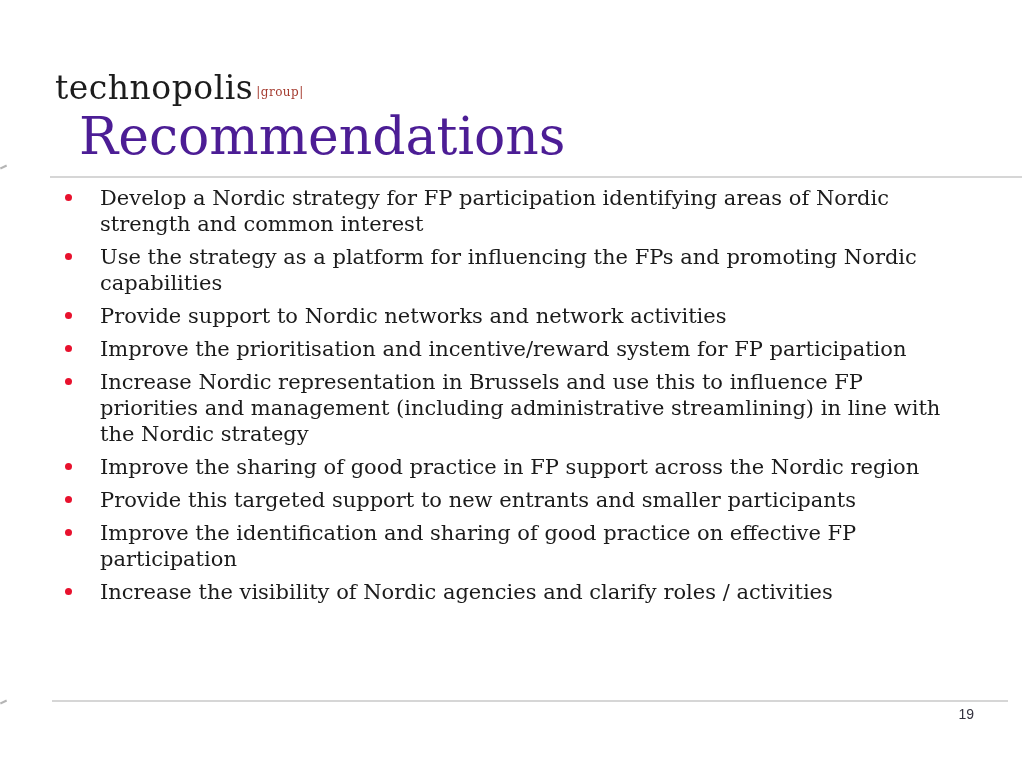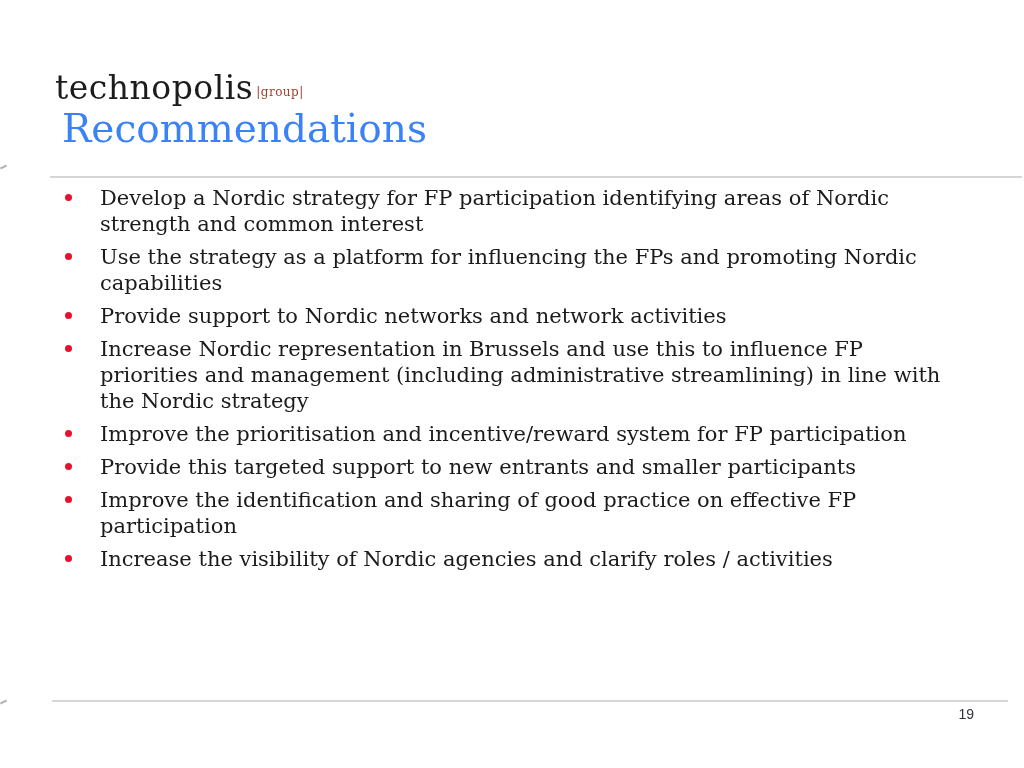--- a/index.html
+++ b/index.html
@@ -33,26 +33,26 @@
     color: #a53c30;
     margin-left: 3px;
     letter-spacing: 0.5px;
     position: relative;
     top: -3px;
   }
 
   
   .title {
     position: absolute;
-    left: 62px;
+    left: 79px;
     top: 106px;
     font-family: "DejaVu Serif", serif;
-    font-size: 39px;
+    font-size: 52px;
     font-weight: normal;
-    color: #3b82f6;
+    color: #4c1d95;
     letter-spacing: 0px;
   }
 
   
   .rule-top {
     position: absolute;
     left: 50px;
     top: 176px;
     width: 972px;
     height: 2px;
@@ -126,22 +126,23 @@
   </div>
 
   <h1 class="title">Recommendations</h1>
 
   <div class="rule-top"></div>
 
   <ul class="bullet-list">
     <li><span class="dot"></span><span>Develop a Nordic strategy for FP participation identifying areas of Nordic strength and common interest</span></li>
     <li><span class="dot"></span><span>Use the strategy as a platform for influencing the FPs and promoting Nordic capabilities</span></li>
     <li><span class="dot"></span><span>Provide support to Nordic networks and network activities</span></li>
+    <li><span class="dot"></span><span>Improve the prioritisation and incentive/reward system for FP participation</span></li>
     <li><span class="dot"></span><span>Increase Nordic representation in Brussels and use this to influence FP priorities and management (including administrative streamlining) in line with the Nordic strategy</span></li>
-    <li><span class="dot"></span><span>Improve the prioritisation and incentive/reward system for FP participation</span></li>
+    <li><span class="dot"></span><span>Improve the sharing of good practice in FP support across the Nordic region</span></li>
     <li><span class="dot"></span><span>Provide this targeted support to new entrants and smaller participants</span></li>
     <li><span class="dot"></span><span>Improve the identification and sharing of good practice on effective FP participation</span></li>
     <li><span class="dot"></span><span>Increase the visibility of Nordic agencies and clarify roles / activities</span></li>
   </ul>
 
   <div class="rule-bottom"></div>
 
   <div class="page-number">19</div>
 
   <div class="edge-mark m1"></div>

